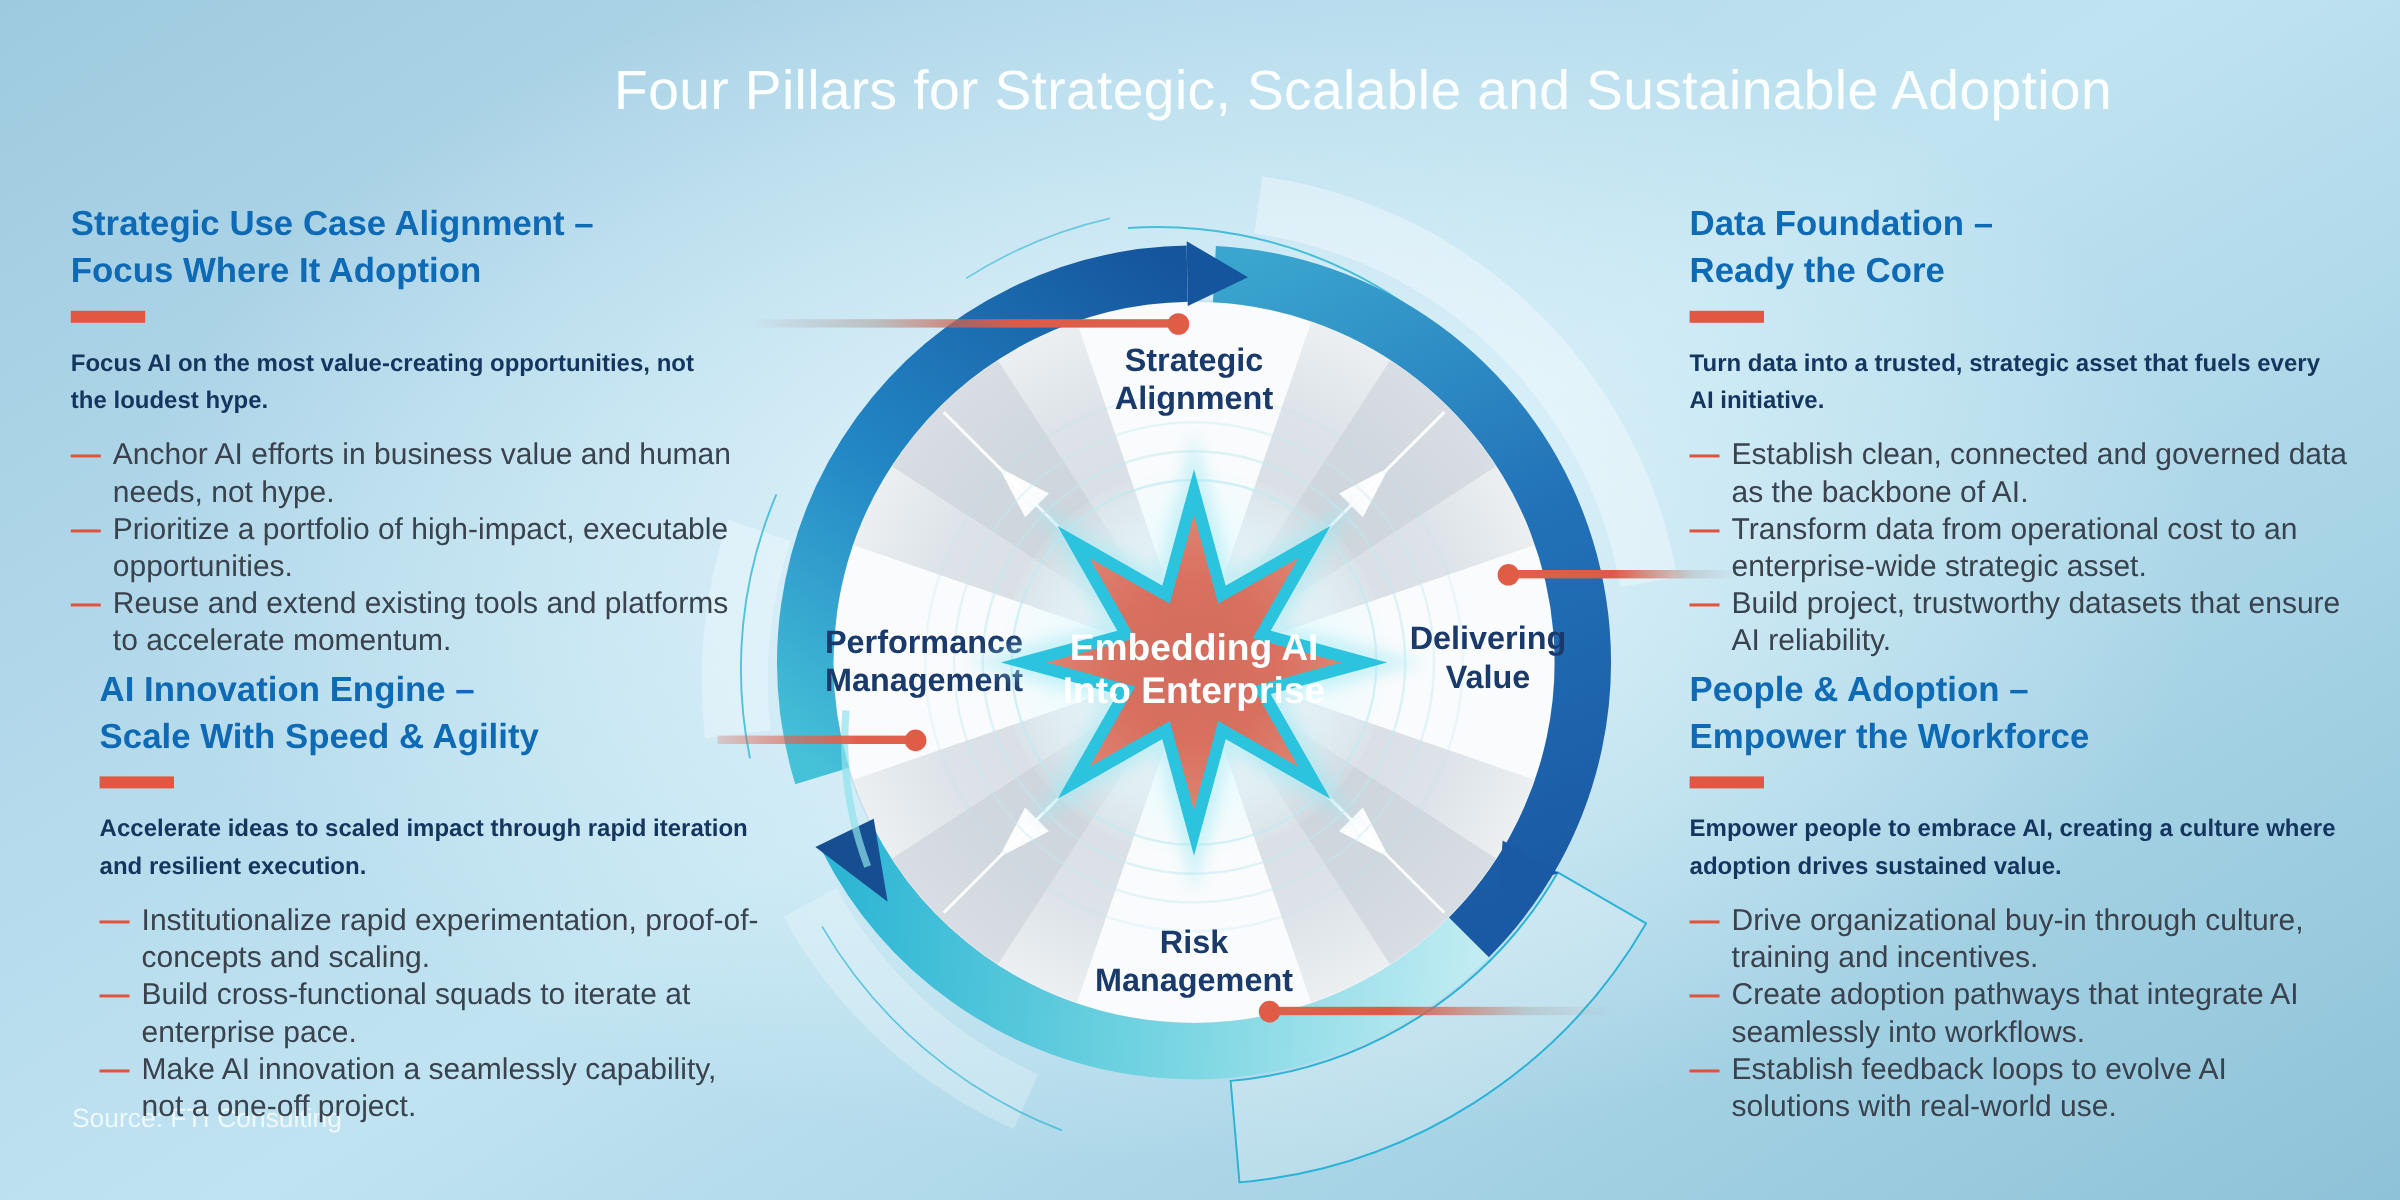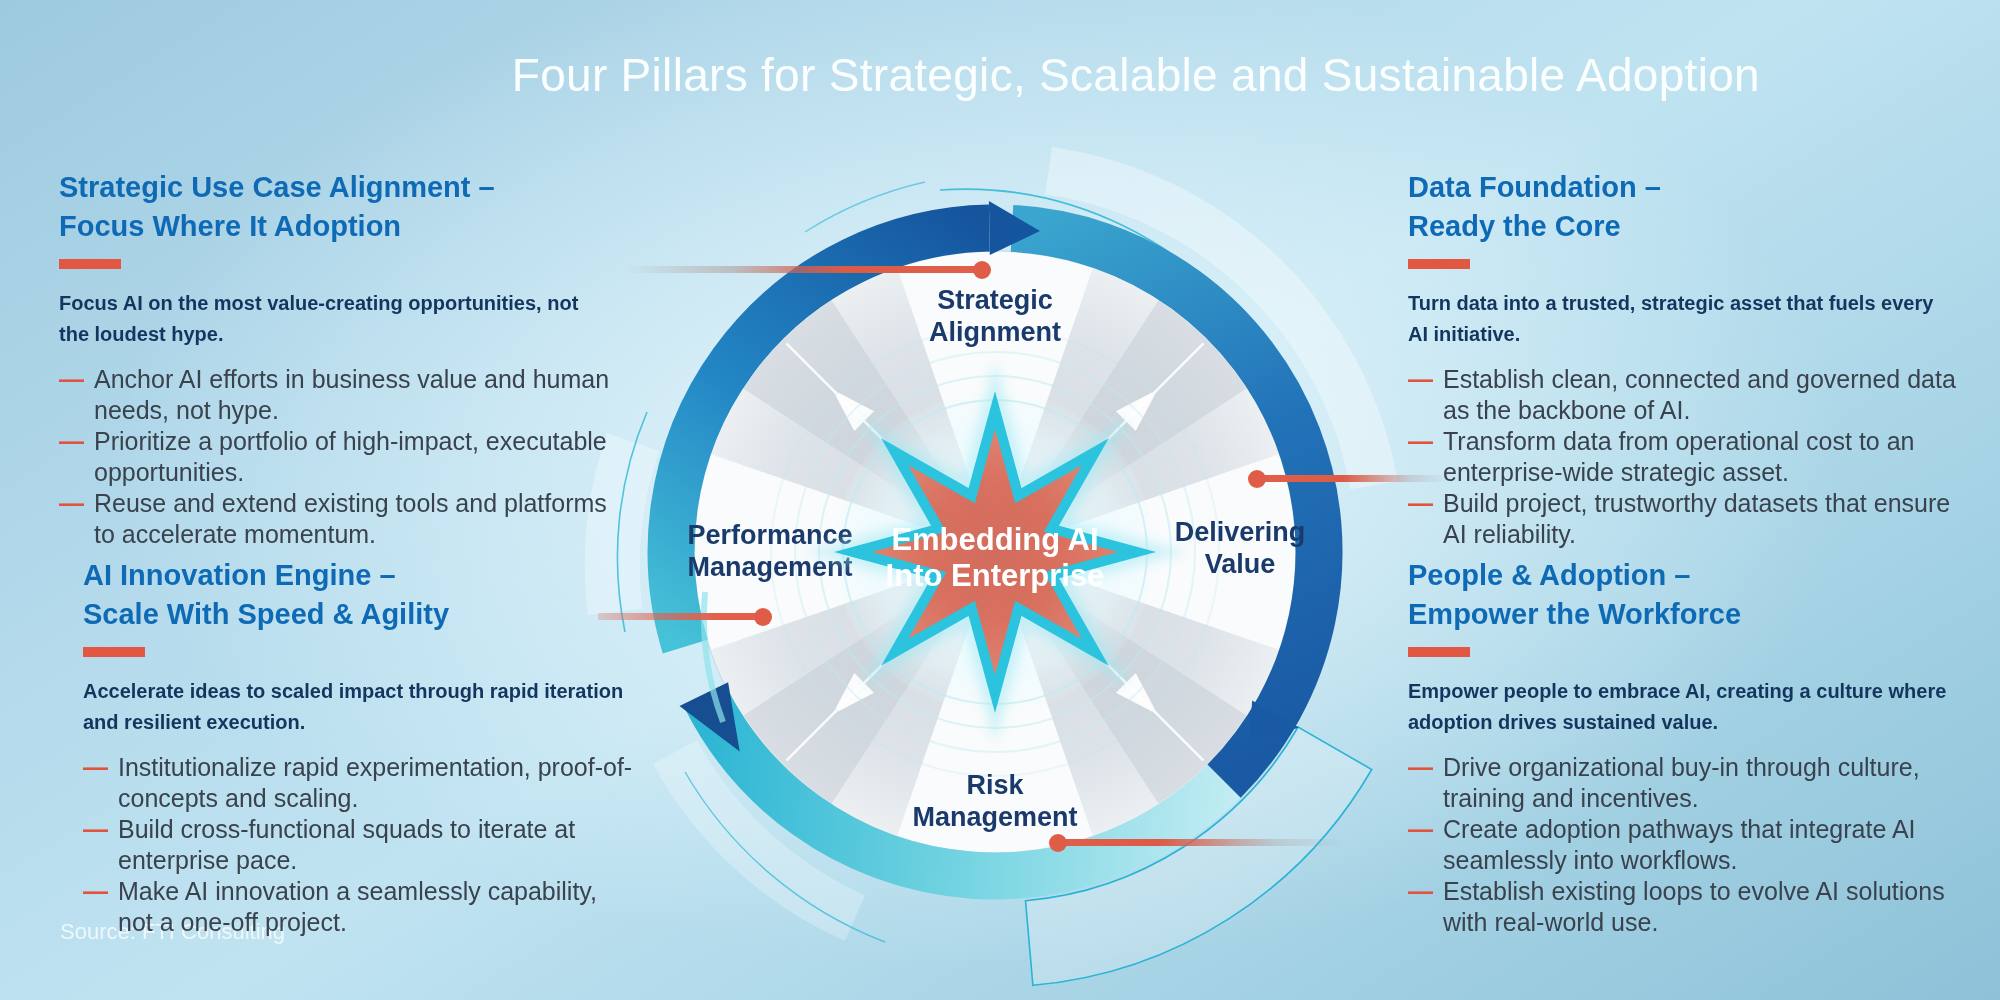--- a/index.html
+++ b/index.html
@@ -250,18 +250,18 @@
   <div class="block br">
     <h2>
       <span>People &amp; Adoption –</span>
         <span>Empower the Workforce</span>
     </h2>
     <div class="accent-bar"></div>
     <p class="intro">Empower people to embrace AI, creating a culture where adoption drives sustained value.</p>
     <ul class="bullets">
       <li><span class="dash">—</span><span>Drive organizational buy-in through culture, training and incentives.</span></li>
       <li><span class="dash">—</span><span>Create adoption pathways that integrate AI seamlessly into workflows.</span></li>
-      <li><span class="dash">—</span><span>Establish existing loops to evolve AI solutions with real-world use.</span></li>
+      <li><span class="dash">—</span><span>Establish feedback loops to evolve AI solutions with real-world use.</span></li>
     </ul>
   </div>
 
   <div class="source">Source: FTI Consulting</div>
 </div>
 
 </body></html>

